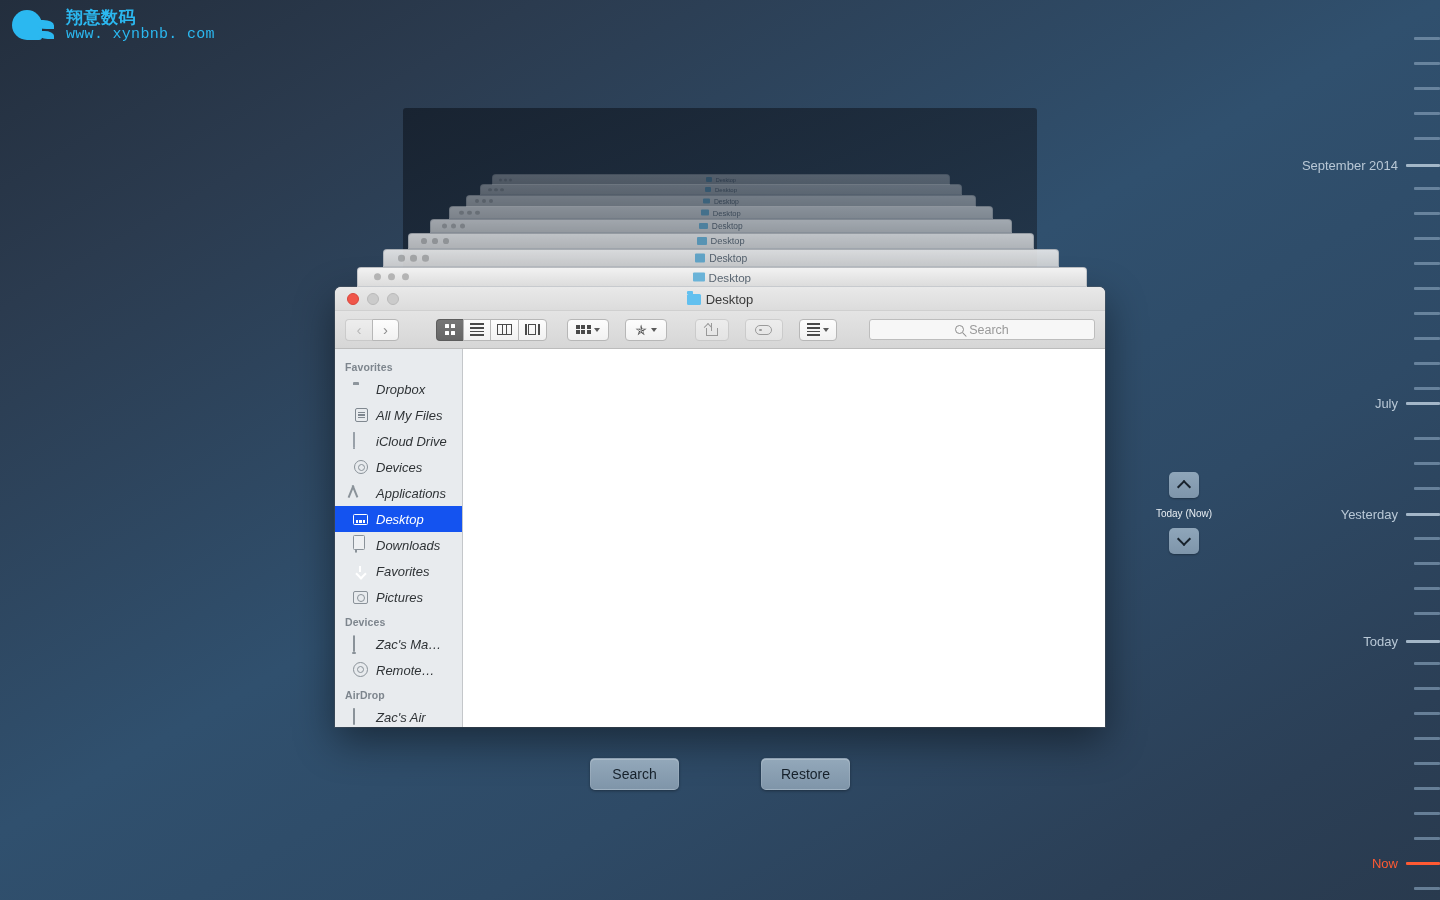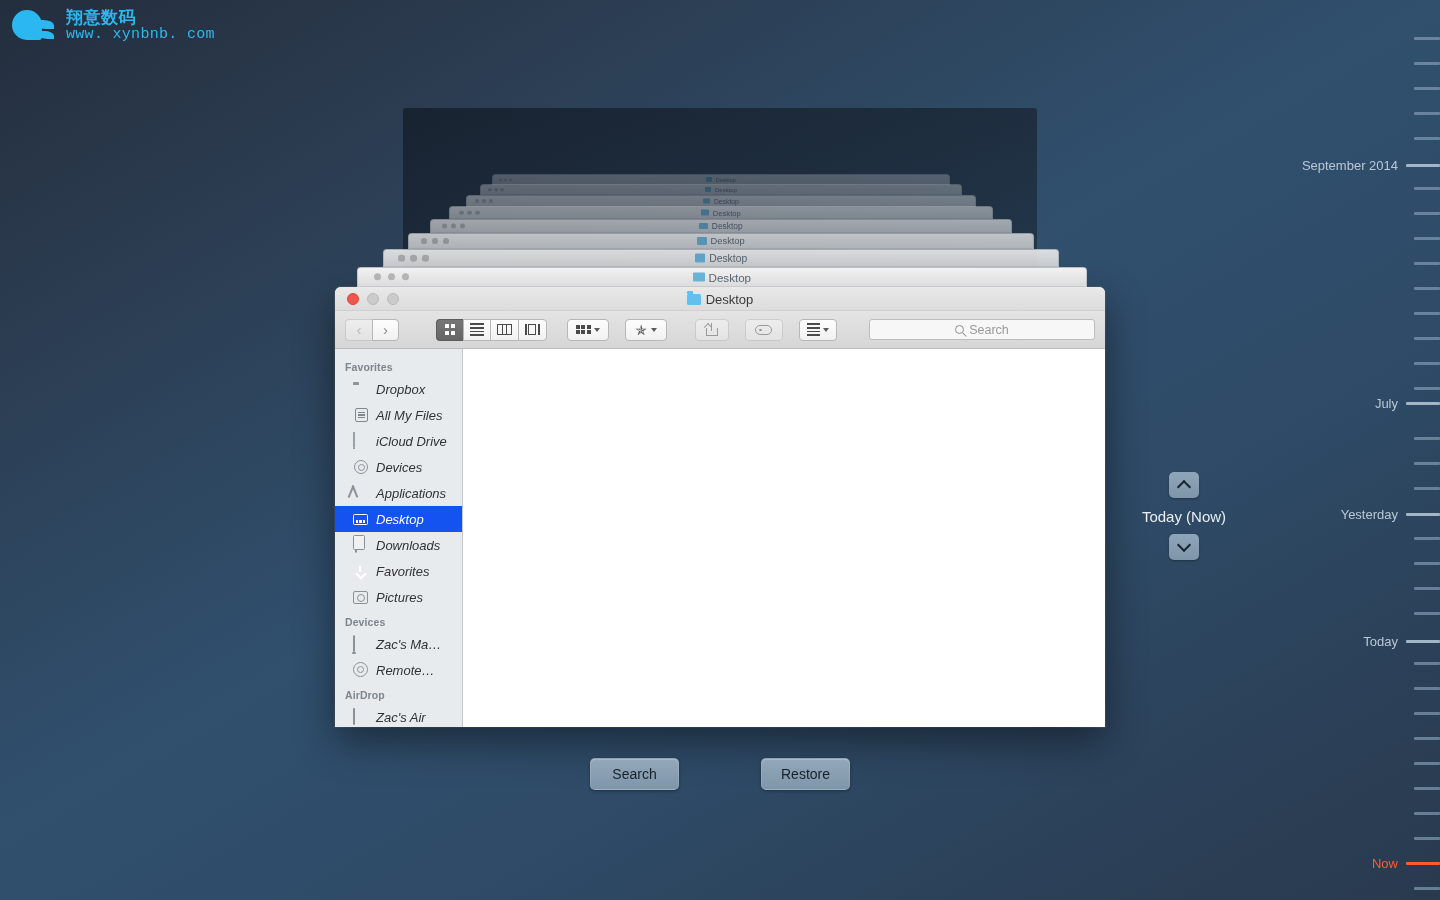--- a/index.html
+++ b/index.html
@@ -179,21 +179,21 @@
   #tm-nav { position:absolute; left:1124px; top:472px; width:120px; text-align:center; z-index:20; }
   .nav-btn {
     width:30px; height:26px; margin:0 auto; border-radius:5px;
     background:linear-gradient(to bottom,#8fa6ba,#7e95aa);
     display:flex; align-items:center; justify-content:center;
     box-shadow:0 1px 2px rgba(0,0,0,.3);
   }
   .nav-btn .chev { width:10px;height:10px;border-left:2.4px solid #18222c;border-top:2.4px solid #18222c; }
   .nav-btn.up .chev { transform:rotate(45deg); margin-top:4px; }
   .nav-btn.down .chev { transform:rotate(-135deg); margin-bottom:4px; }
-  #tm-now-label { color:#e8eef3; font-size:15px; padding:10px 0 9px; white-space:nowrap; }
+  #tm-now-label { color:#e8eef3; font-size:10px; padding:10px 0 9px; white-space:nowrap; }
 
   
   #action-bar { position:absolute; left:0; right:0; top:758px; display:flex; justify-content:center; gap:82px; z-index:25; }
   .act-btn {
     width:89px; height:32px; border-radius:5px;
     background:linear-gradient(to bottom,#93a8ba,#7f95a9);
     border:1px solid rgba(255,255,255,.12);
     color:#16212b; font-size:14px;
     display:flex; align-items:center; justify-content:center;
     box-shadow:0 1px 3px rgba(0,0,0,.35), inset 0 1px 0 rgba(255,255,255,.22);

